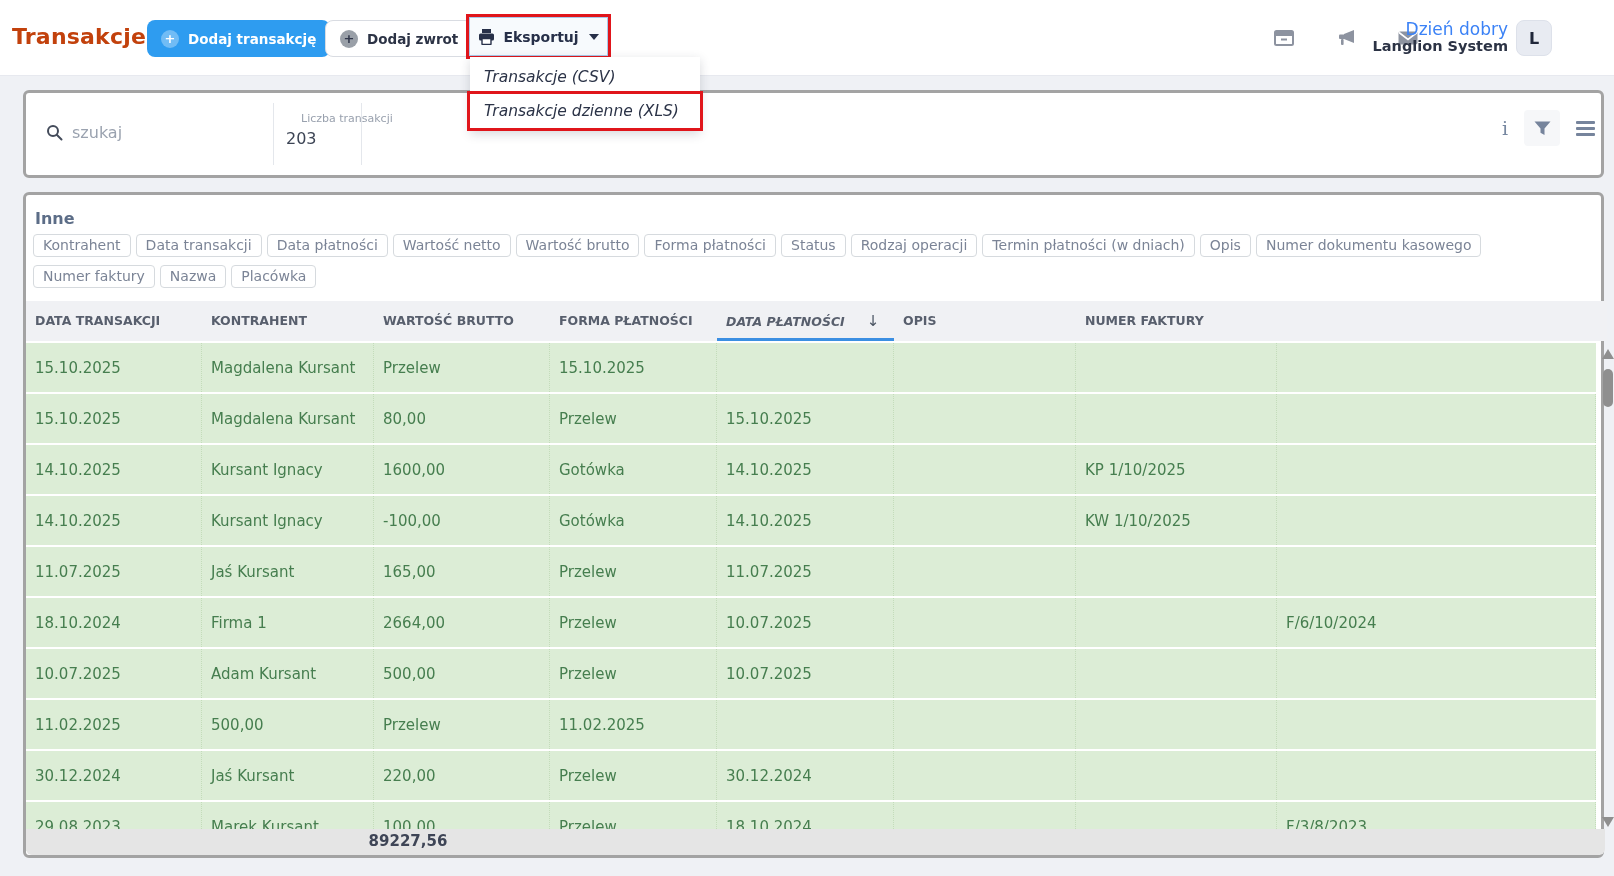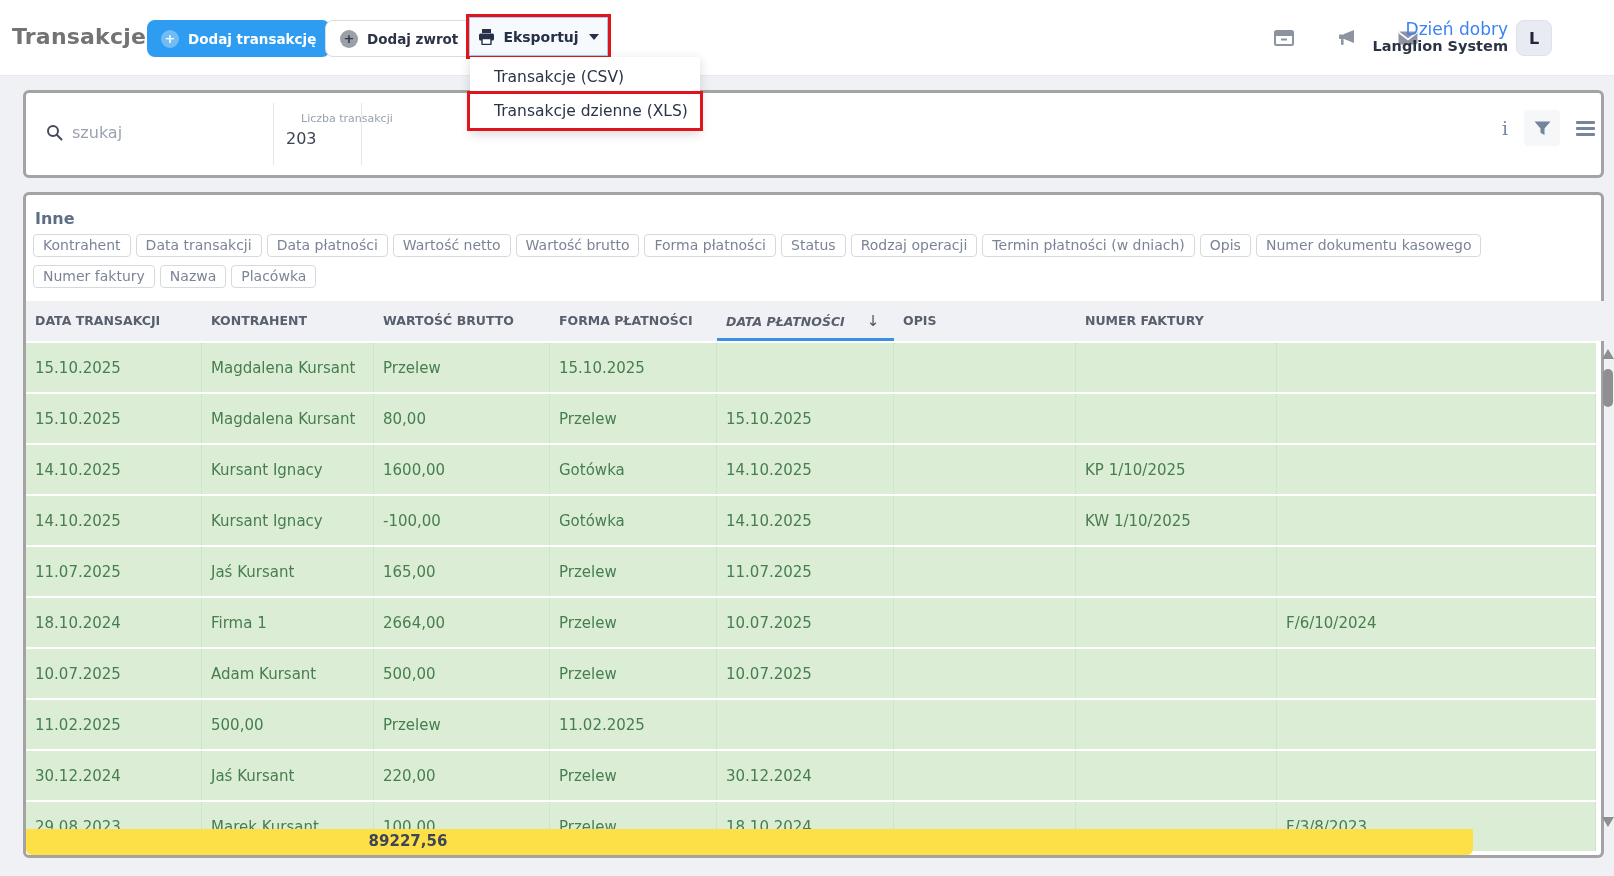--- a/index.html
+++ b/index.html
@@ -7,21 +7,21 @@
   body {
     position:relative;
     background:#eff1f5;
     font-family:"DejaVu Sans","Liberation Sans",sans-serif;
   }
 
   
   .topbar { position:absolute; left:0; top:0; width:1614px; height:76px;
             background:#fff; border-bottom:1px solid #e7e9ef; z-index:2; }
   .page-title { position:absolute; left:12px; top:24px; font-size:22px; font-weight:bold;
-                color:#737373; letter-spacing:.2px; }
+                color:#c2410c; letter-spacing:.2px; }
   .btn { position:absolute; top:20px; height:37px; display:flex; align-items:center;
          gap:9px; border-radius:8px; font-size:13.5px; font-weight:bold; cursor:pointer;
          padding:0 14px; border:none; font-family:inherit; }
   .btn-primary { left:147px; background:#2e9cf0; color:#fff; }
   .btn-outline { left:325px; background:#fff; border:1px solid #d9dce2; color:#2c3345; }
   .plus-circle { width:18px; height:18px; border-radius:50%; display:flex; align-items:center;
                  justify-content:center; font-size:13px; font-weight:bold; flex:0 0 18px; }
   .plus-light { background:rgba(255,255,255,.32); color:#fff; }
   .plus-gray  { background:#9aa0a8; color:#30364a; }
 
@@ -37,22 +37,22 @@
   .greeting { position:absolute; left:1280px; top:21px; width:228px; text-align:right; line-height:17px; }
   .greeting .g1 { color:#3b82f6; font-weight:normal; font-size:17px; }
   .greeting .g2 { color:#2c3345; font-weight:bold; font-size:14.5px; }
   .avatar { position:absolute; left:1516px; top:20px; width:36px; height:36px; border-radius:8px;
             background:#e8ebf2; border:1px solid #dde1ea; display:flex; align-items:center;
             justify-content:center; font-size:16px; font-weight:bold; color:#20273a; cursor:pointer; }
 
   
   .dropdown { position:absolute; left:470px; top:57px; width:230px; background:#fff; z-index:5;
               box-shadow:0 3px 10px rgba(40,44,60,.18); padding:3px 0; }
-  .dropdown-item { height:34px; line-height:34px; padding-left:24px; font-size:15.5px;
-                   color:#2b3347; cursor:pointer; white-space:nowrap; }
+  .dropdown-item { height:34px; line-height:34px; padding-left:14px; font-size:15.5px;
+                   color:#2b3347; cursor:pointer; white-space:nowrap;font-style:italic; }
   .dropdown-item.annotated { outline:3px solid #e0151b; }
 
   
   .card { position:absolute; left:23px; width:1581px; background:#fff;
           border:3px solid #a3a3a3; border-radius:6px; }
   .card-search { top:90px; height:88px; }
   .card-main   { top:192px; height:666px; }
 
   
   .search-wrap { position:absolute; left:20px; top:30px; display:flex; align-items:center; gap:9px; }
@@ -97,21 +97,21 @@
   
   .vscroll { position:absolute; left:1574px; top:150px; width:16px; height:486px; }
   .arr-up, .arr-down { position:absolute; left:2px; width:0; height:0;
                        border-left:6px solid transparent; border-right:6px solid transparent; cursor:pointer; }
   .arr-up { top:4px; border-bottom:10px solid #8f8f8f; }
   .arr-down { bottom:4px; border-top:10px solid #8f8f8f; }
   .thumb { position:absolute; left:3px; top:24px; width:10px; height:38px; background:#8f8f8f;
            border-radius:5px; cursor:grab; }
 
   
-  .tfoot { position:absolute; left:0; bottom:0; width:1447px; height:26px; background:#fde047;
+  .tfoot { position:absolute; left:0; bottom:0; width:1579px; height:26px; background:#e5e5e5;
            border-radius:0 0 6px 6px; }
   .total { position:absolute; left:327px; top:3px; width:110px; text-align:center;
            font-size:15px; font-weight:bold; color:#3e4556; }
 </style>
 </head>
 <body>
 
 <div class="topbar">
   <div class="page-title">Transakcje</div>
 

